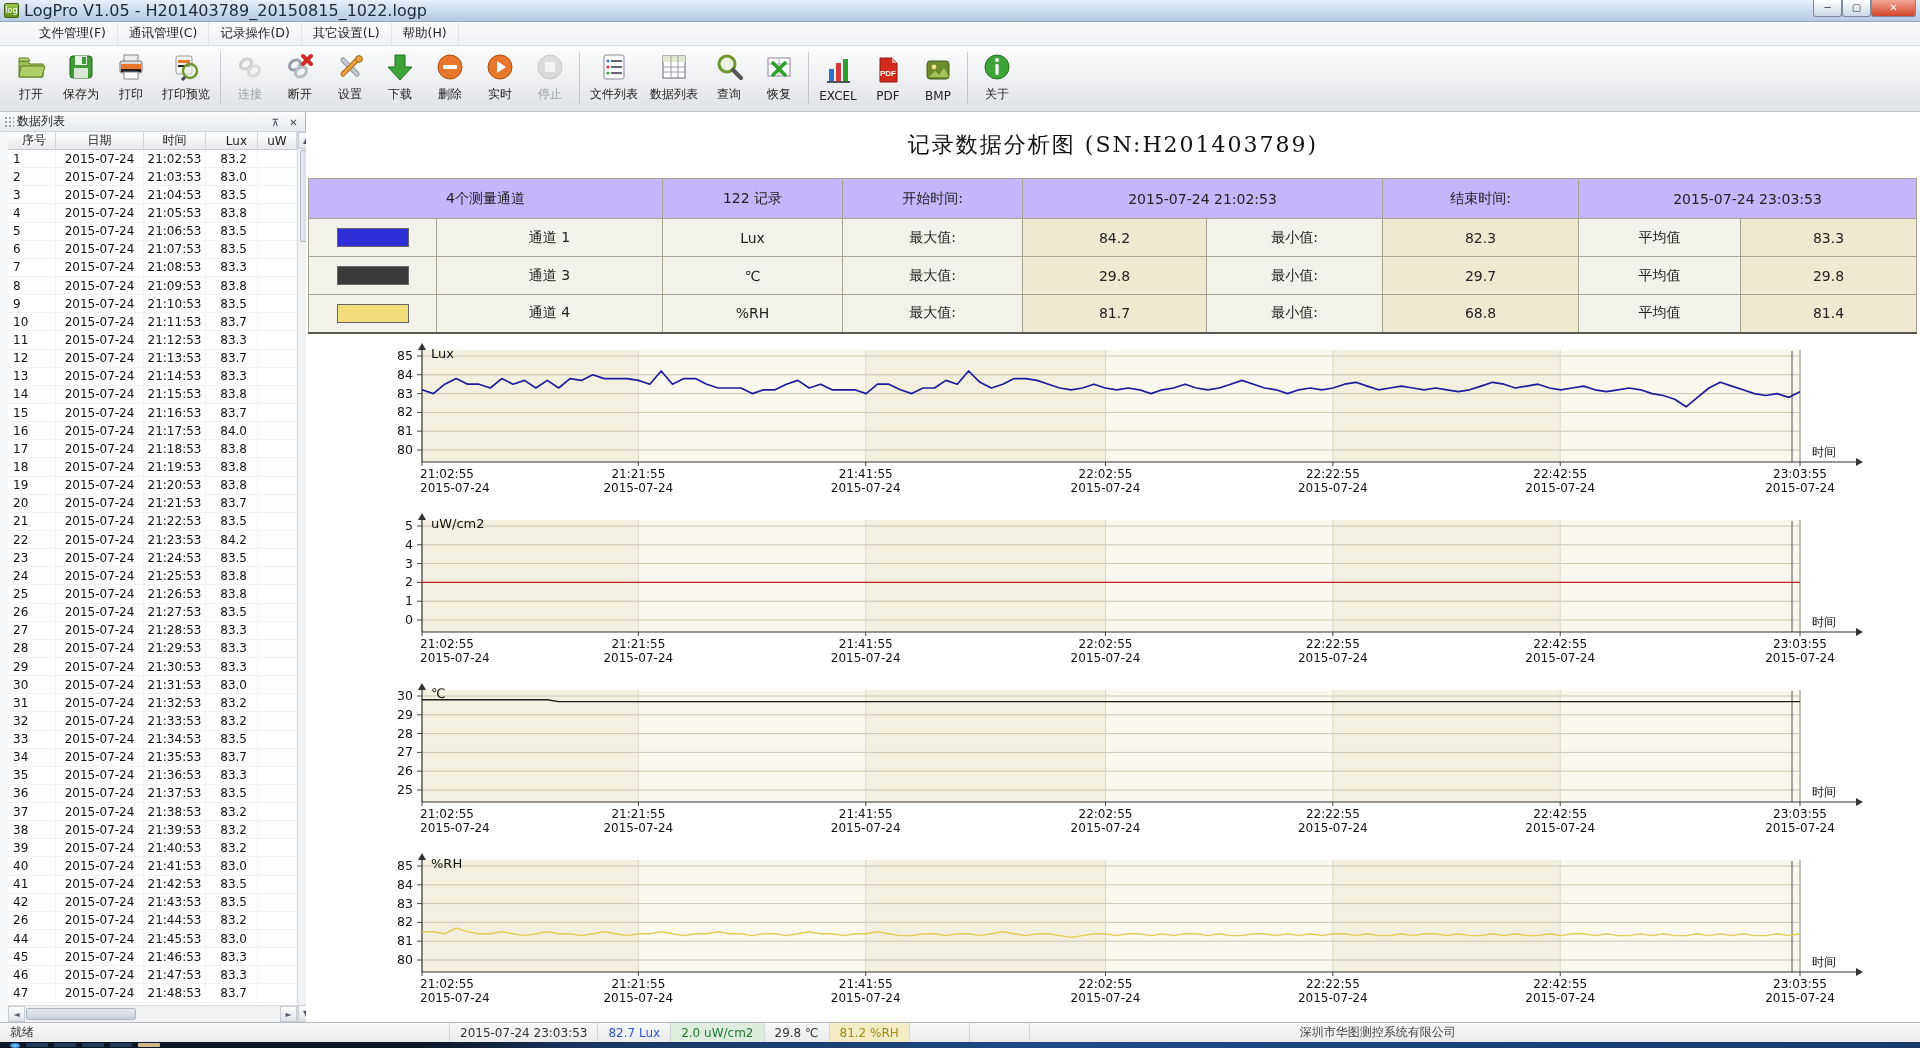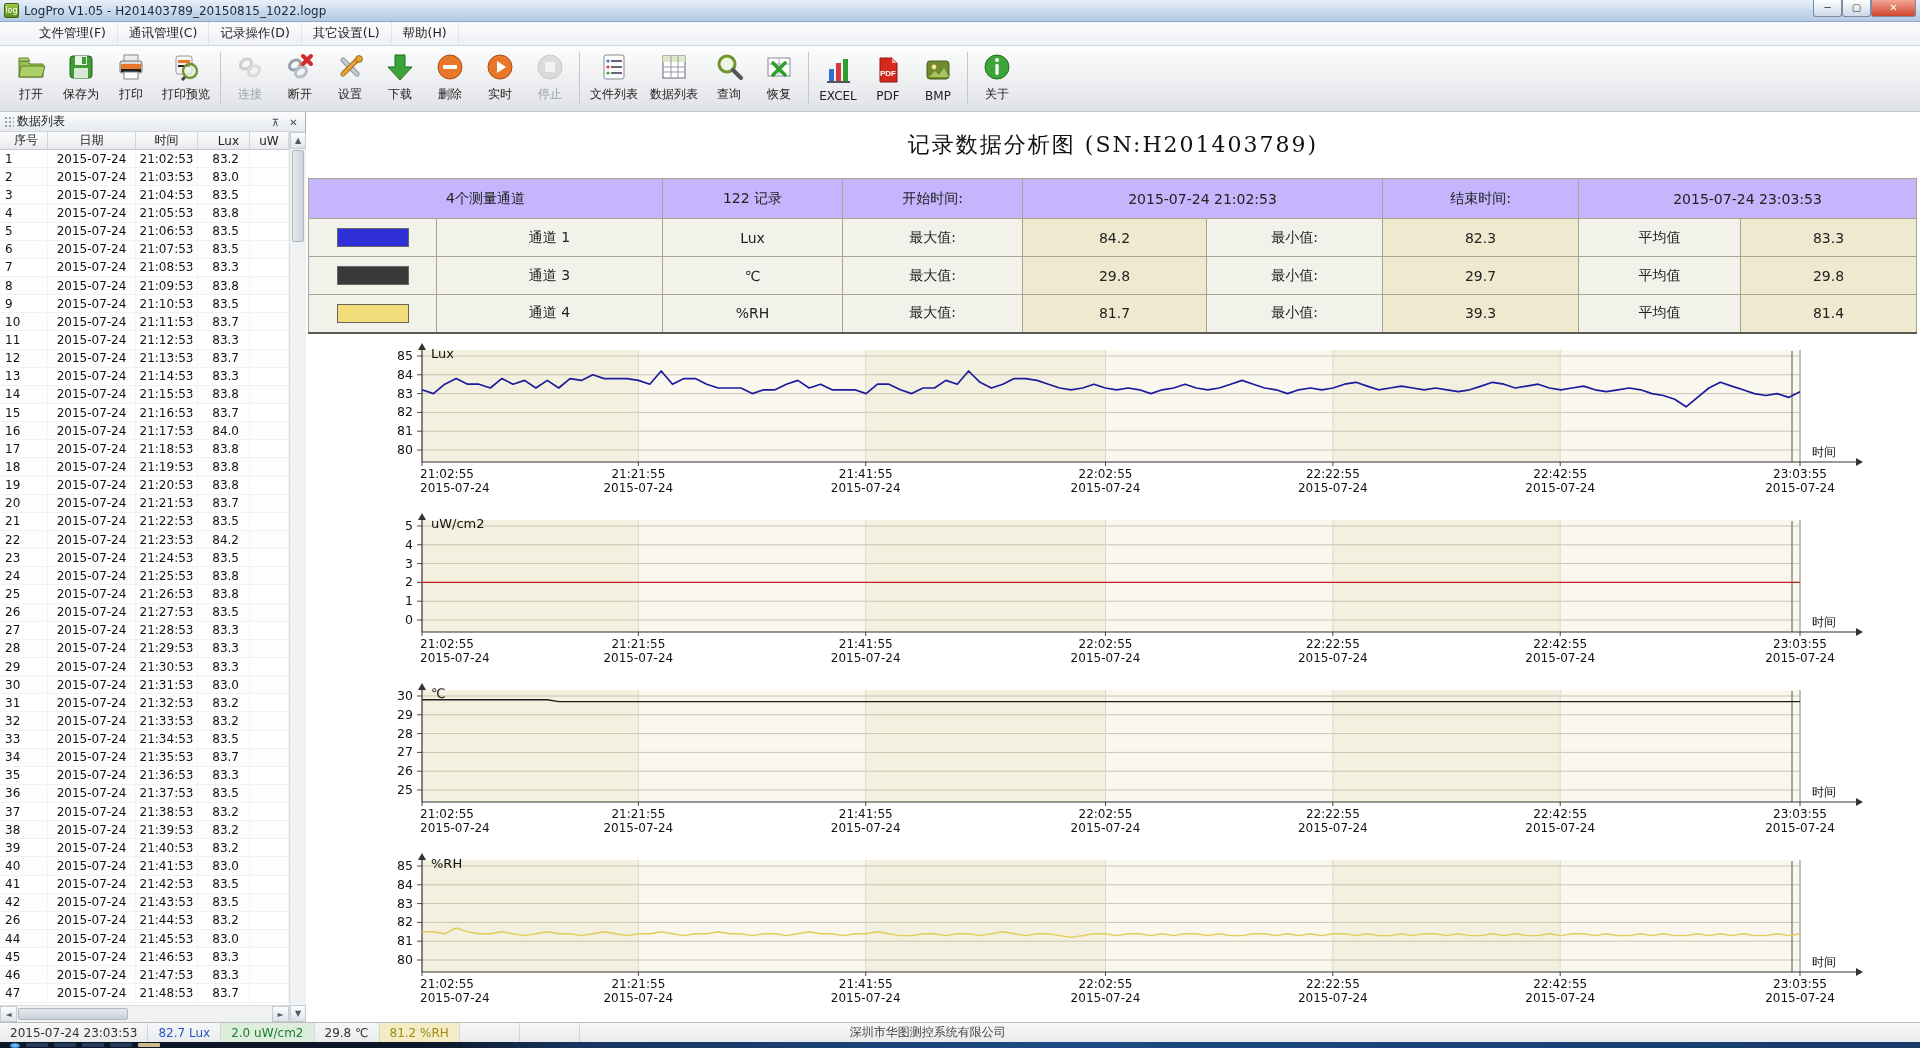--- a/index.html
+++ b/index.html
@@ -6,21 +6,21 @@
   html,body { width:1920px; height:1048px; overflow:hidden; background:#888;
               font-family:"DejaVu Sans","Liberation Sans",sans-serif; }
   .window { width:1920px; height:1048px; display:flex; flex-direction:column; background:#f0f0f0; }
 
   
   .titlebar { height:22px; flex:0 0 22px; display:flex; align-items:center;
               background:linear-gradient(#e8f0fa,#c7d8ec 60%,#b5c9e2);
               border-bottom:1px solid #8fa8c4; padding-left:4px; }
   .app-icon { width:15px; height:15px; background:linear-gradient(#9dc94d,#5e8f1e); border:1px solid #3c6410;
               color:#fff; font-size:8px; line-height:13px; text-align:center; border-radius:2px; margin-right:5px; }
-  .title-text { font-size:12px; color:#1c2a3a; }
+  .title-text { font-size:16px; color:#1c2a3a; }
   .win-btns { margin-left:auto; display:flex; height:100%; align-items:flex-start; padding-right:4px; }
   .win-btn { width:29px; height:17px; border:1px solid #7a8aa0; border-top:none; background:linear-gradient(#fdfefe,#cdd9e8);
              font-size:10px; line-height:15px; text-align:center; color:#333; border-radius:0 0 3px 3px; }
   .win-btn.close { width:45px; background:linear-gradient(#f2a696,#d0452b); color:#fff; }
 
   
   .menubar { height:24px; flex:0 0 24px; display:flex; align-items:center; background:linear-gradient(#fafbfc,#eef1f5);
              border-bottom:1px solid #d5d9de; font-size:12.5px; color:#222;padding-left:28px; }
   .menu-item { padding:3px 11px; border-right:1px solid #e2e6ea; cursor:default; }
 
@@ -41,21 +41,21 @@
   
   .sidebar { width:306px; flex:0 0 306px; display:flex; flex-direction:column; background:#f4f6f8; border-right:1px solid #aab2ba; }
   .side-head { height:20px; flex:0 0 20px; display:flex; align-items:center; font-size:12px; color:#222;
                background:linear-gradient(#fbfcfd,#e6eaee); border-bottom:1px solid #cfd5db; }
   .grip { width:10px; height:12px; margin:0 3px 0 4px;
           background:radial-gradient(#9aa4ae 1px, transparent 1.2px); background-size:4px 4px; }
   .side-tools { margin-left:auto; display:flex; gap:3px; padding-right:4px; }
   .side-tool { width:15px; height:14px; font-size:10px; line-height:13px; text-align:center; color:#445; border:1px solid transparent; }
 
   .side-table { flex:1 1 auto; display:flex; min-height:0; }
-  .grid-wrap { width:289px; display:flex; flex-direction:column; background:#fff; }
+  .grid-wrap { width:289px; display:flex; flex-direction:column; background:#fff;margin-left:8px; }
   .grid-head { height:18px; flex:0 0 18px; display:flex; background:linear-gradient(#fefefe,#e7e9ec);
                border-bottom:1px solid #c6cad0; font-size:12px; color:#222; }
   .gh-cell { border-right:1px solid #d2d6dc; display:flex; align-items:center; justify-content:center; }
   .grid-body { flex:1 1 auto; overflow:hidden; font-size:12px; color:#111; }
   .g-row { height:18.15px; display:flex; border-bottom:1px solid #f0f2f4; background:#fff; }
   .g-row:nth-child(even){ background:#fcfdfe; }
   .g-cell { border-right:1px solid #f3f4f6; display:flex; align-items:center; }
   .c-seq { width:48px; padding-left:5px; }
   .c-date { width:88px; justify-content:center; }
   .c-time { width:62px; justify-content:center; }
@@ -714,21 +714,21 @@
             </tr>
             <tr>
               <td>
                 <div class="swatch" style="background:#f2dd7a"></div>
               </td>
               <td>通道 4</td>
               <td>%RH</td>
               <td>最大值:</td>
               <td class="beige">81.7</td>
               <td>最小值:</td>
-              <td class="beige">39.3</td>
+              <td class="beige">68.8</td>
               <td>平均值</td>
               <td class="beige">81.4</td>
             </tr>
           </tbody>
       </table>
       <div class="charts" id="charts">
           <svg class="chart-block" width="1614" height="170">
             <rect x="116" y="8" width="216.346" height="112" fill="#f4f0df"></rect>
             <rect x="332.346" y="8" width="227.37" height="112" fill="#faf7ee"></rect>
             <rect x="559.716" y="8" width="239.77199999999993" height="112" fill="#f4f0df"></rect>
@@ -974,20 +974,21 @@
             <text x="1254.2279999999998" y="150" font-size="12" fill="#111" text-anchor="middle">2015-07-24</text>
             <text x="1494" y="136" font-size="12" fill="#111" text-anchor="middle">23:03:55</text>
             <text x="1494" y="150" font-size="12" fill="#111" text-anchor="middle">2015-07-24</text>
             <polyline points="116.0,79.8 127.4,79.8 138.8,81.7 150.2,76.0 161.6,79.8 172.9,81.7 184.3,81.7 195.7,79.8 207.1,81.7 218.5,83.6 229.9,81.7 241.3,79.8 252.7,81.7 264.0,81.7 275.4,83.6 286.8,81.7 298.2,79.8 309.6,81.7 321.0,83.6 332.4,81.7 343.8,81.7 355.2,79.8 366.5,81.7 377.9,83.6 389.3,81.7 400.7,81.7 412.1,79.8 423.5,81.7 434.9,81.7 446.3,83.6 457.7,81.7 469.0,81.7 480.4,83.6 491.8,81.7 503.2,79.8 514.6,81.7 526.0,81.7 537.4,83.6 548.8,81.7 560.1,81.7 571.5,79.8 582.9,81.7 594.3,83.6 605.7,83.6 617.1,81.7 628.5,81.7 639.9,83.6 651.3,81.7 662.6,81.7 674.0,83.6 685.4,81.7 696.8,79.8 708.2,81.7 719.6,83.6 731.0,81.7 742.4,81.7 753.8,83.6 765.1,85.4 776.5,83.6 787.9,81.7 799.3,81.7 810.7,83.6 822.1,81.7 833.5,81.7 844.9,83.6 856.2,81.7 867.6,83.6 879.0,81.7 890.4,81.7 901.8,83.6 913.2,81.7 924.6,83.6 936.0,83.6 947.4,81.7 958.7,81.7 970.1,83.6 981.5,81.7 992.9,83.6 1004.3,81.7 1015.7,83.6 1027.1,81.7 1038.5,81.7 1049.9,83.6 1061.2,81.7 1072.6,83.6 1084.0,83.6 1095.4,81.7 1106.8,83.6 1118.2,81.7 1129.6,81.7 1141.0,83.6 1152.3,81.7 1163.7,83.6 1175.1,83.6 1186.5,81.7 1197.9,83.6 1209.3,81.7 1220.7,83.6 1232.1,83.6 1243.5,81.7 1254.8,83.6 1266.2,81.7 1277.6,81.7 1289.0,83.6 1300.4,81.7 1311.8,83.6 1323.2,83.6 1334.6,81.7 1346.0,83.6 1357.3,81.7 1368.7,83.6 1380.1,83.6 1391.5,81.7 1402.9,83.6 1414.3,81.7 1425.7,83.6 1437.1,81.7 1448.4,83.6 1459.8,83.6 1471.2,81.7 1482.6,83.6 1494.0,81.7" fill="none" stroke="#e3cc55" stroke-width="1.4" stroke-linejoin="round"></polyline>
           </svg>
         </div>
     </div>
   </div>
 
   <div class="statusbar">
+    <div class="sb-seg sb-ready">就绪</div>
     <div class="sb-seg">2015-07-24 23:03:53</div>
     <div class="sb-seg sb-lux">82.7 Lux</div>
     <div class="sb-seg sb-uw">2.0 uW/cm2</div>
     <div class="sb-seg sb-temp">29.8 ℃</div>
     <div class="sb-seg sb-rh">81.2 %RH</div>
     <div class="sb-seg sb-spacer"></div>
     <div class="sb-seg sb-spacer"></div>
     <div class="sb-seg sb-company">深圳市华图测控系统有限公司</div>
   </div>
 

